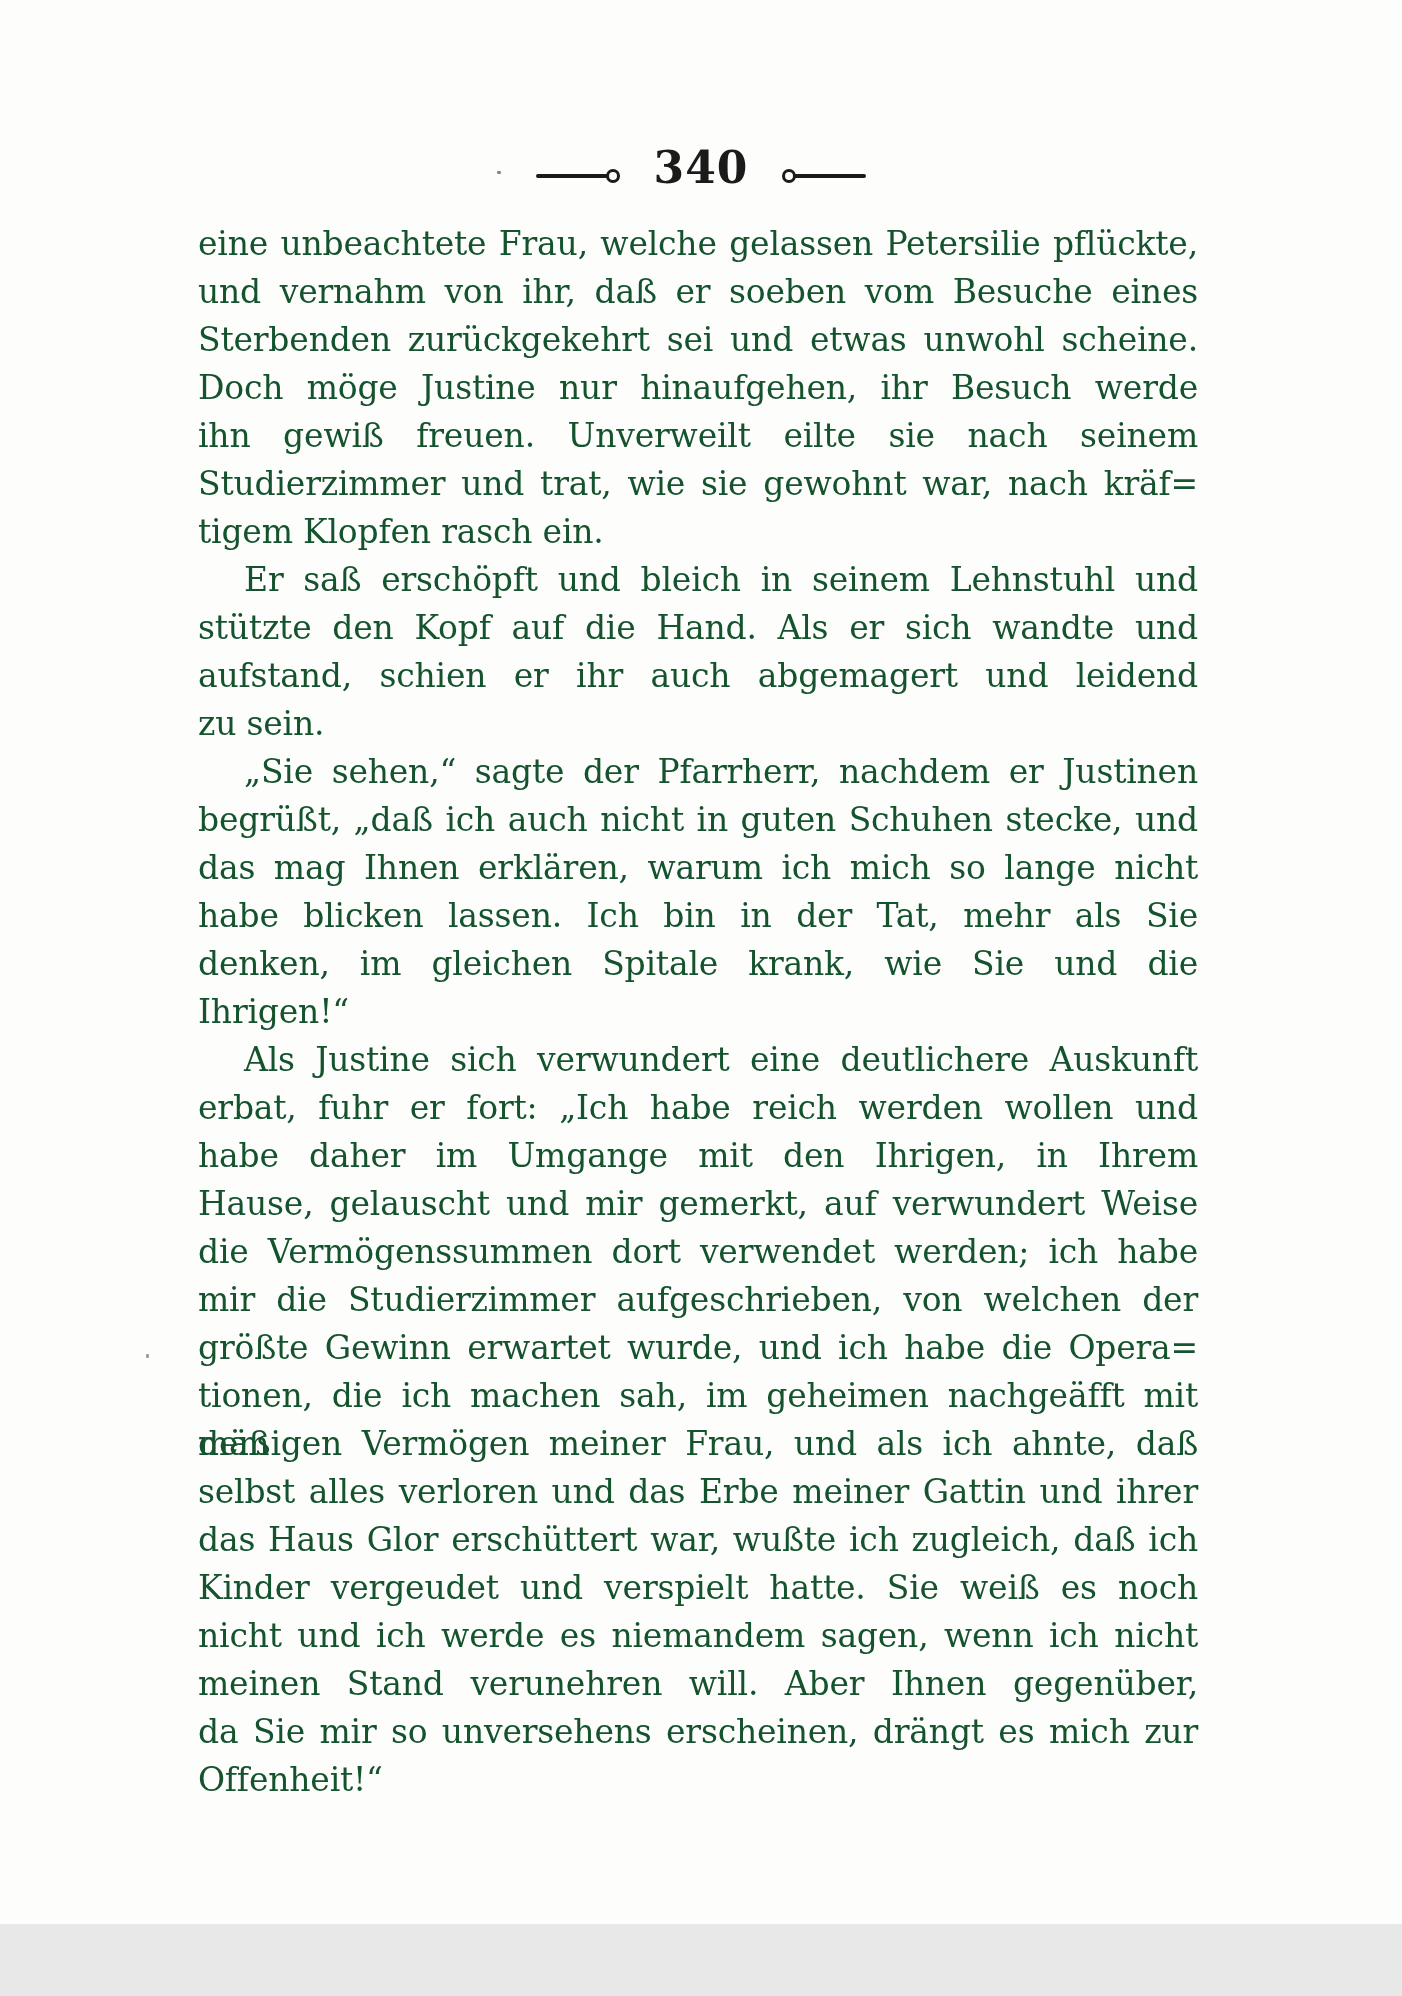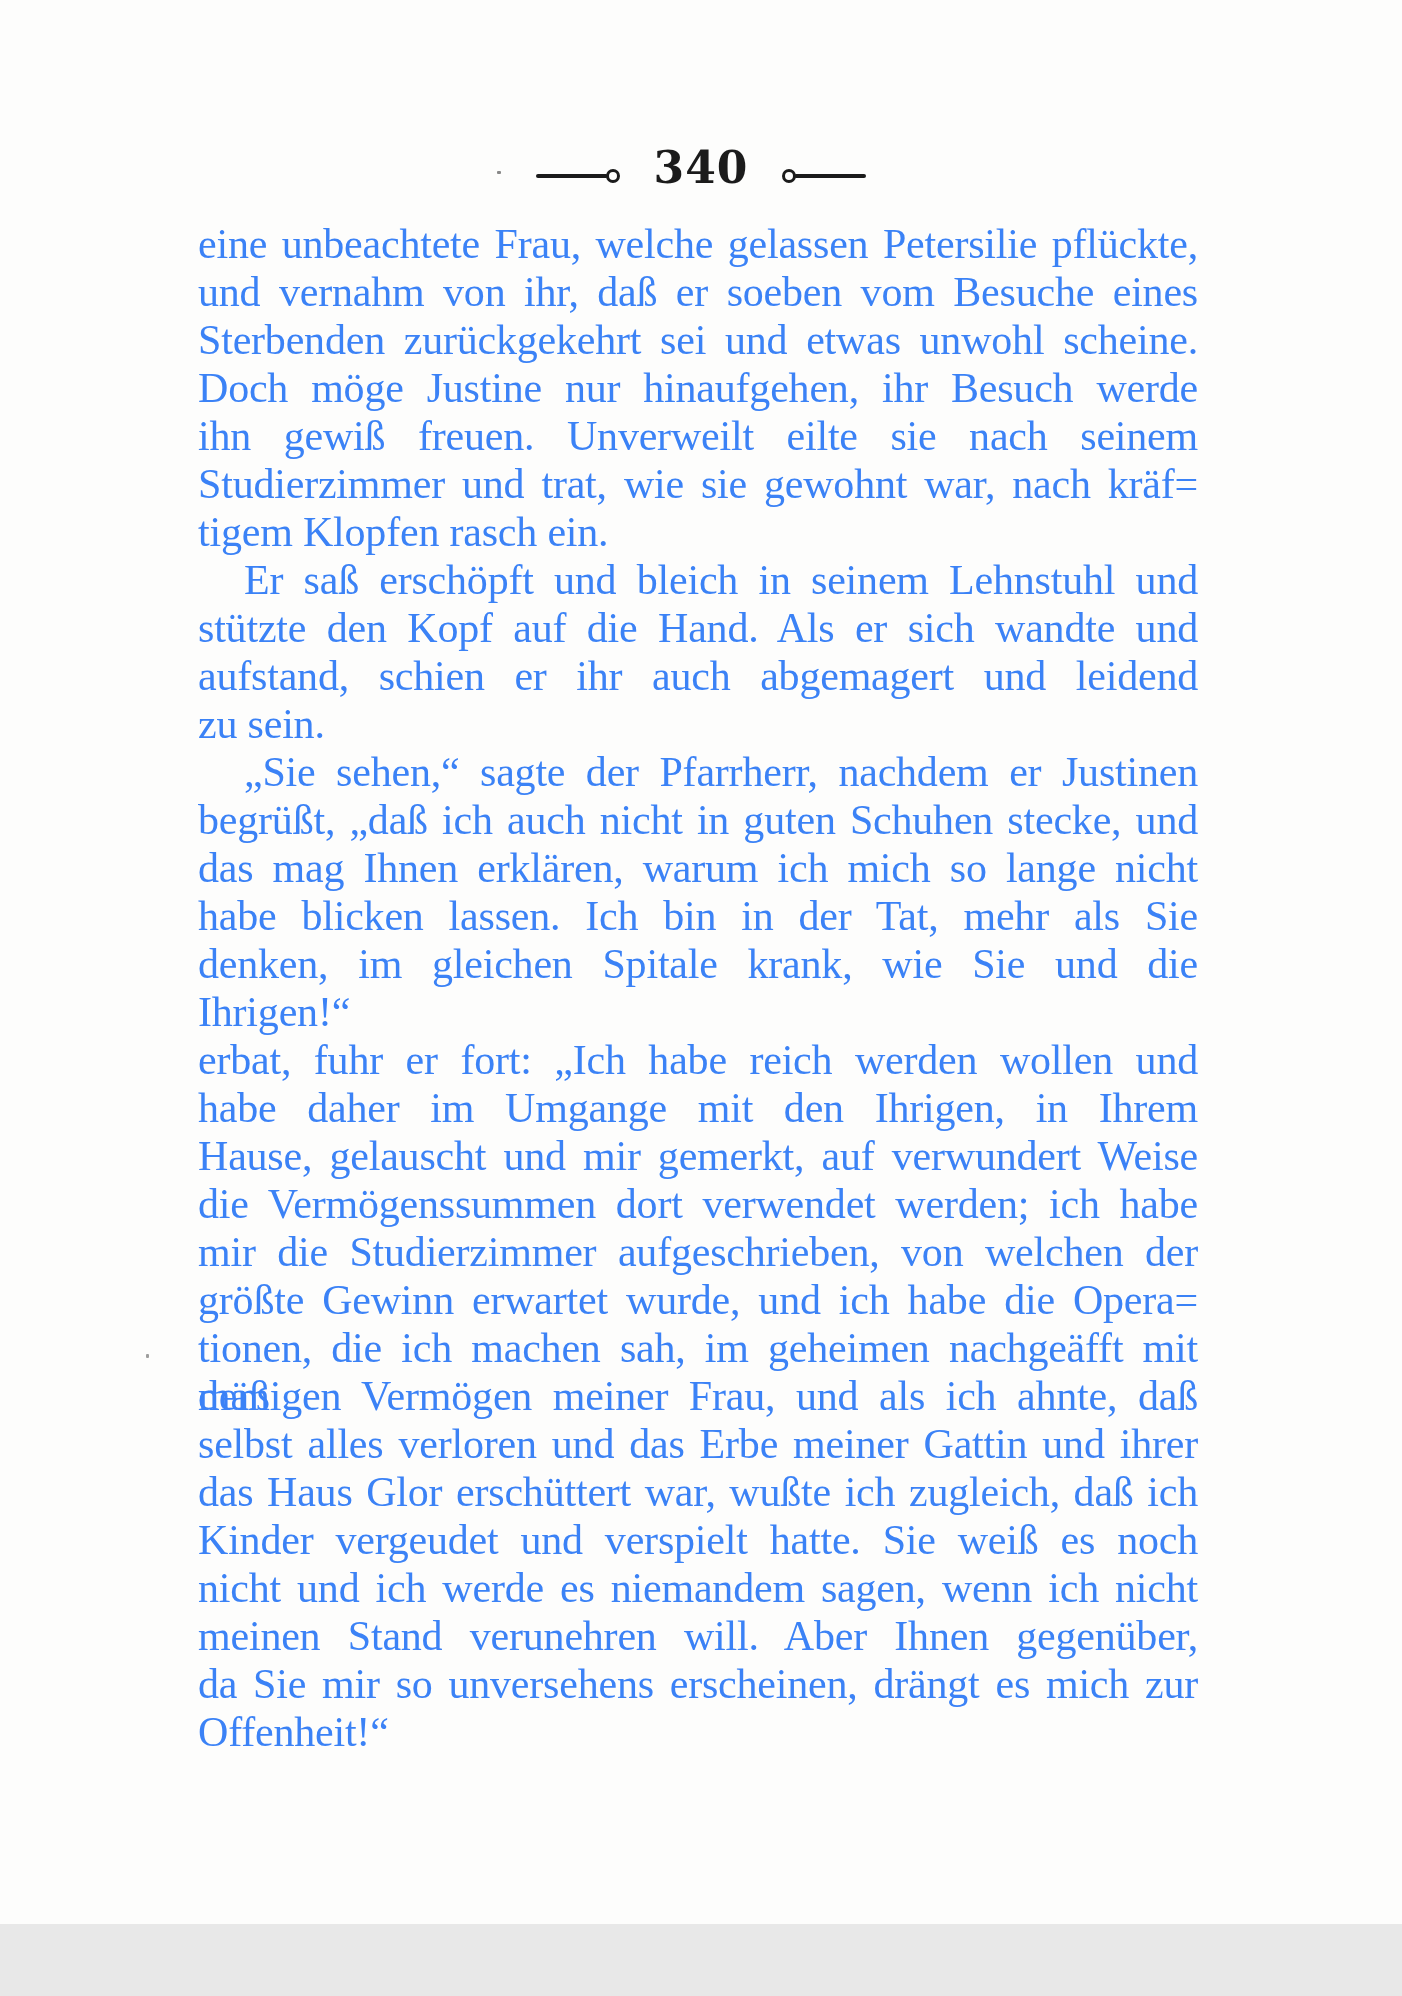--- a/index.html
+++ b/index.html
@@ -55,30 +55,29 @@
     color: #1b1b1b;
   }
   
   .text-block {
     position: absolute;
     left: 198px;
     top: 220px;
     width: 1000px;
   }
   .line {
-    font-size: 42px;
+    font-size: 33px;
     line-height: 48px;
     height: 48px;
     letter-spacing: -0.2px;
     white-space: normal;
     text-align: justify;
     text-align-last: justify;
     -moz-text-align-last: justify;
-    color: #3b82f6;
-    font-family: Liberation Serif, serif;
+    color: #14532d;
   }
   .line.indent { text-indent: 46px; }
   .line.par-end {
     text-align-last: left;
     -moz-text-align-last: left;
   }
   
   .speck {
     position: absolute;
     background: #2a2a2a;
@@ -112,20 +111,21 @@
       <div class="line indent">Er saß erschöpft und bleich in seinem Lehnstuhl und</div>
       <div class="line">stützte den Kopf auf die Hand.  Als er sich wandte und</div>
       <div class="line">aufstand, schien er ihr auch abgemagert und leidend</div>
       <div class="line par-end">zu sein.</div>
       <div class="line indent">„Sie sehen,“ sagte der Pfarrherr, nachdem er Justinen</div>
       <div class="line">begrüßt, „daß ich auch nicht in guten Schuhen stecke, und</div>
       <div class="line">das mag Ihnen erklären, warum ich mich so lange nicht</div>
       <div class="line">habe blicken lassen.  Ich bin in der Tat, mehr als Sie</div>
       <div class="line">denken, im gleichen Spitale krank, wie Sie und die</div>
       <div class="line par-end">Ihrigen!“</div>
+      <div class="line indent">Als Justine sich verwundert eine deutlichere Auskunft</div>
       <div class="line">erbat, fuhr er fort: „Ich habe reich werden wollen und</div>
       <div class="line">habe daher im Umgange mit den Ihrigen, in Ihrem</div>
       <div class="line">Hause, gelauscht und mir gemerkt, auf verwundert Weise</div>
       <div class="line">die Vermögenssummen dort verwendet werden; ich habe</div>
       <div class="line">mir die Studierzimmer aufgeschrieben, von welchen der</div>
       <div class="line">größte Gewinn erwartet wurde, und ich habe die Opera=</div>
       <div class="line">tionen, die ich machen sah, im geheimen nachgeäfft mit dem</div>
       <div class="line">mäßigen Vermögen meiner Frau, und als ich ahnte, daß</div>
       <div class="line">selbst alles verloren und das Erbe meiner Gattin und ihrer</div>
       <div class="line">das Haus Glor erschüttert war, wußte ich zugleich, daß ich</div>

